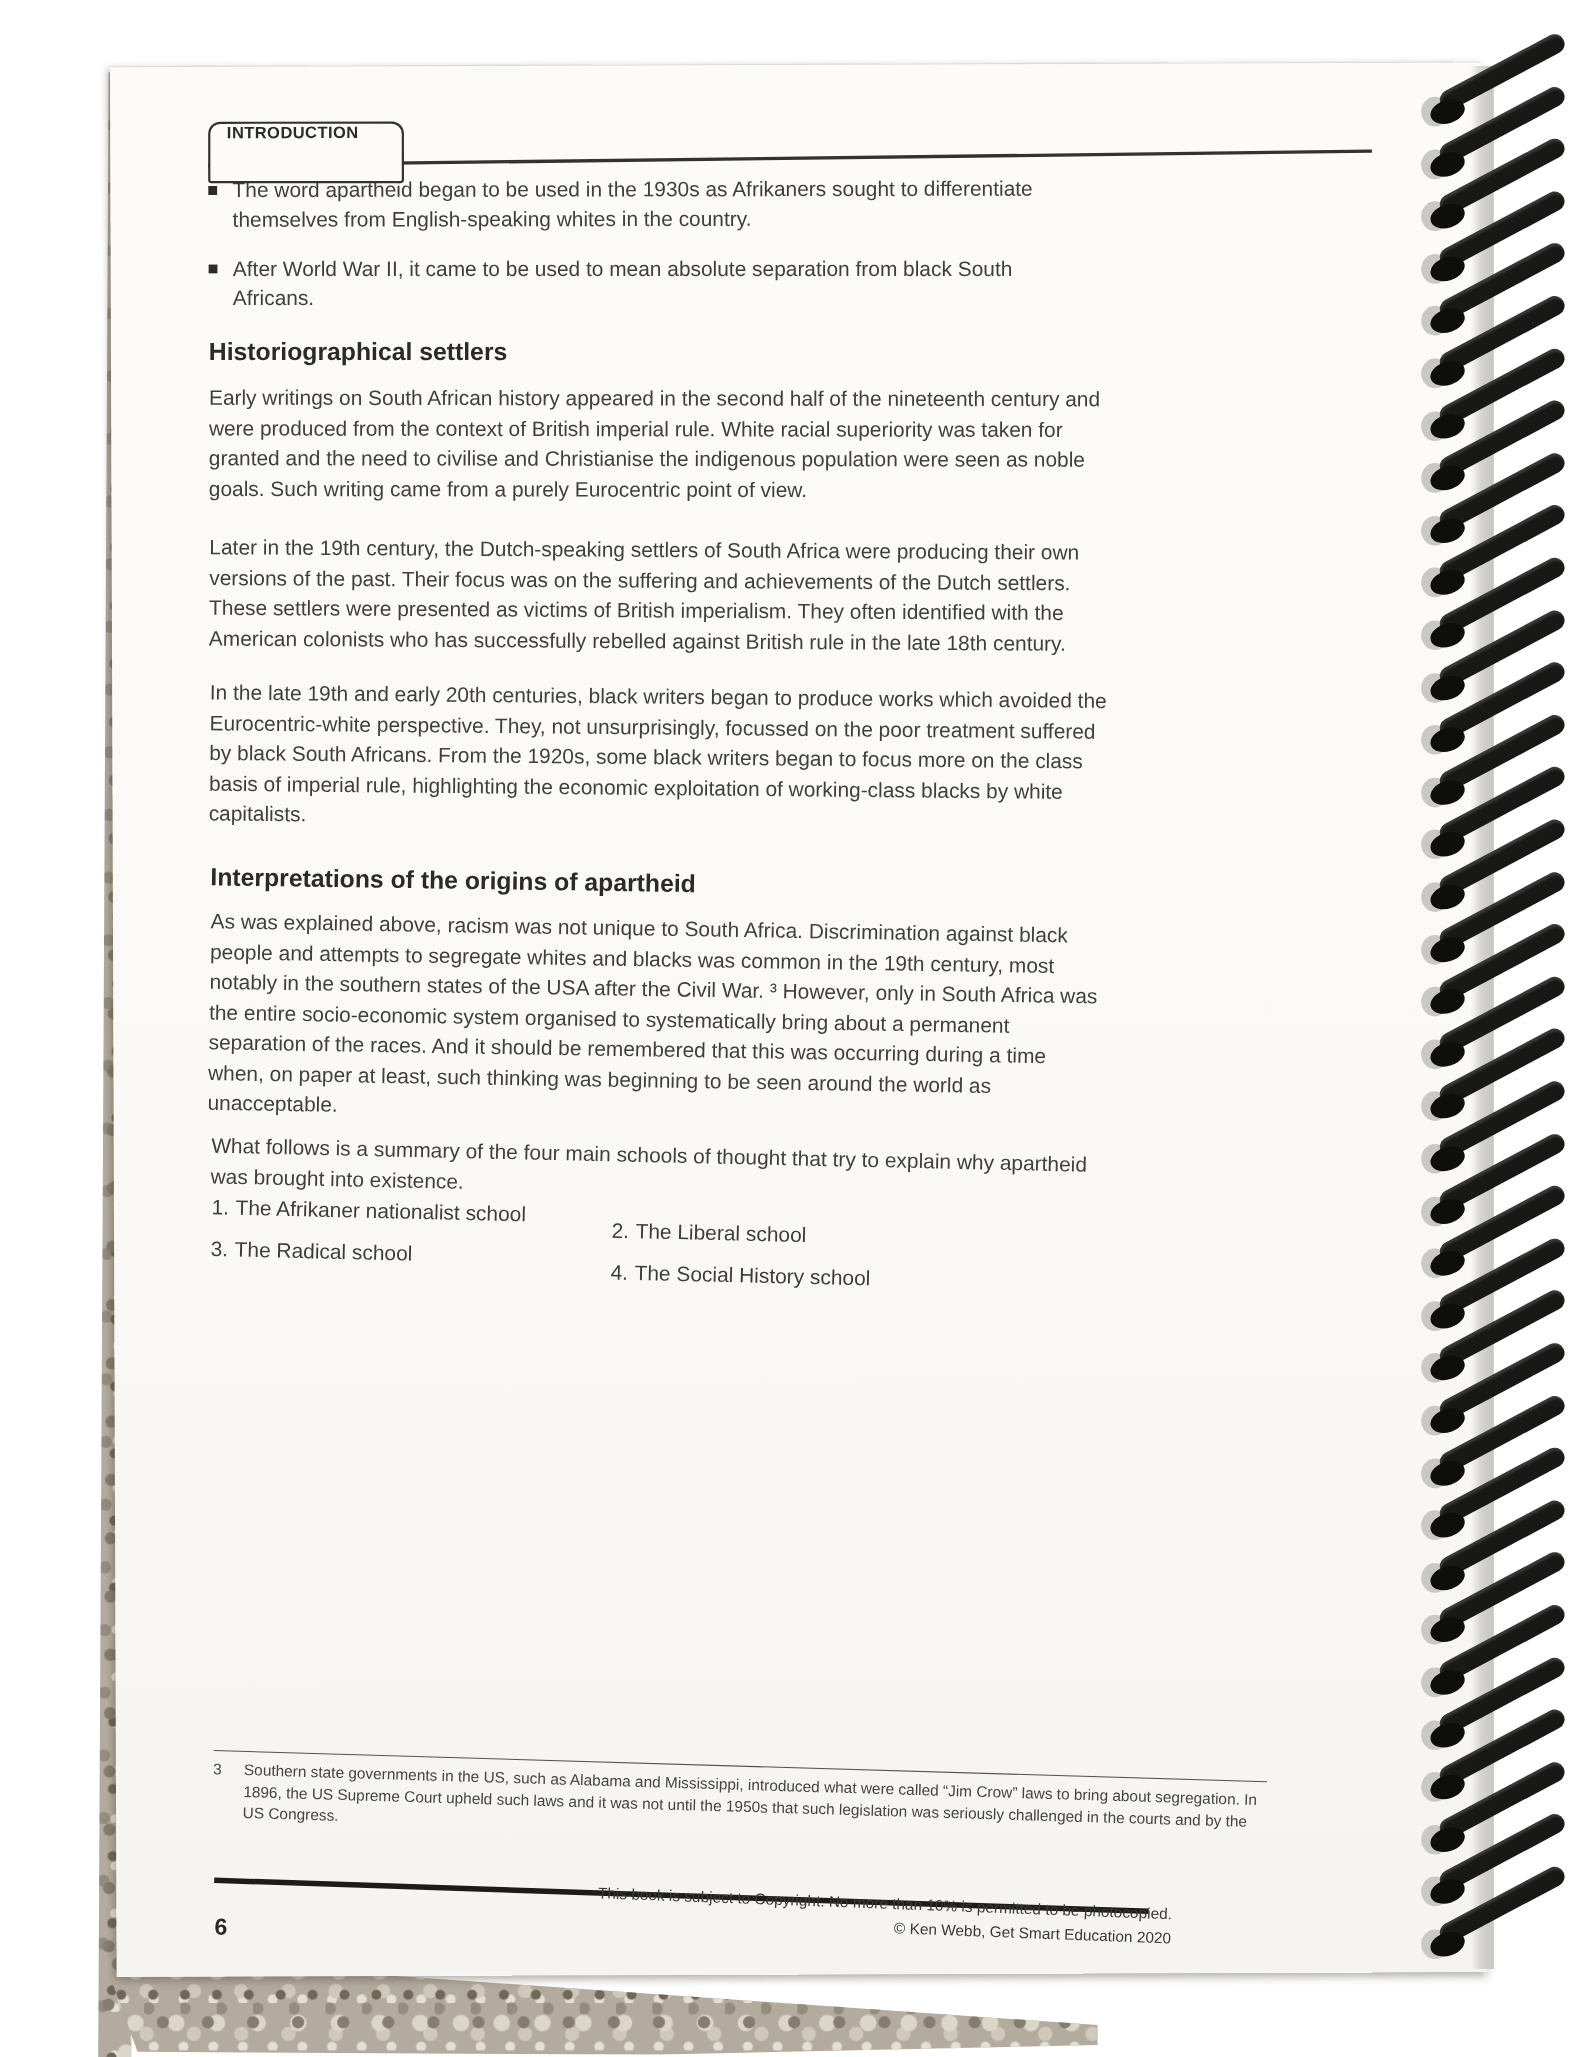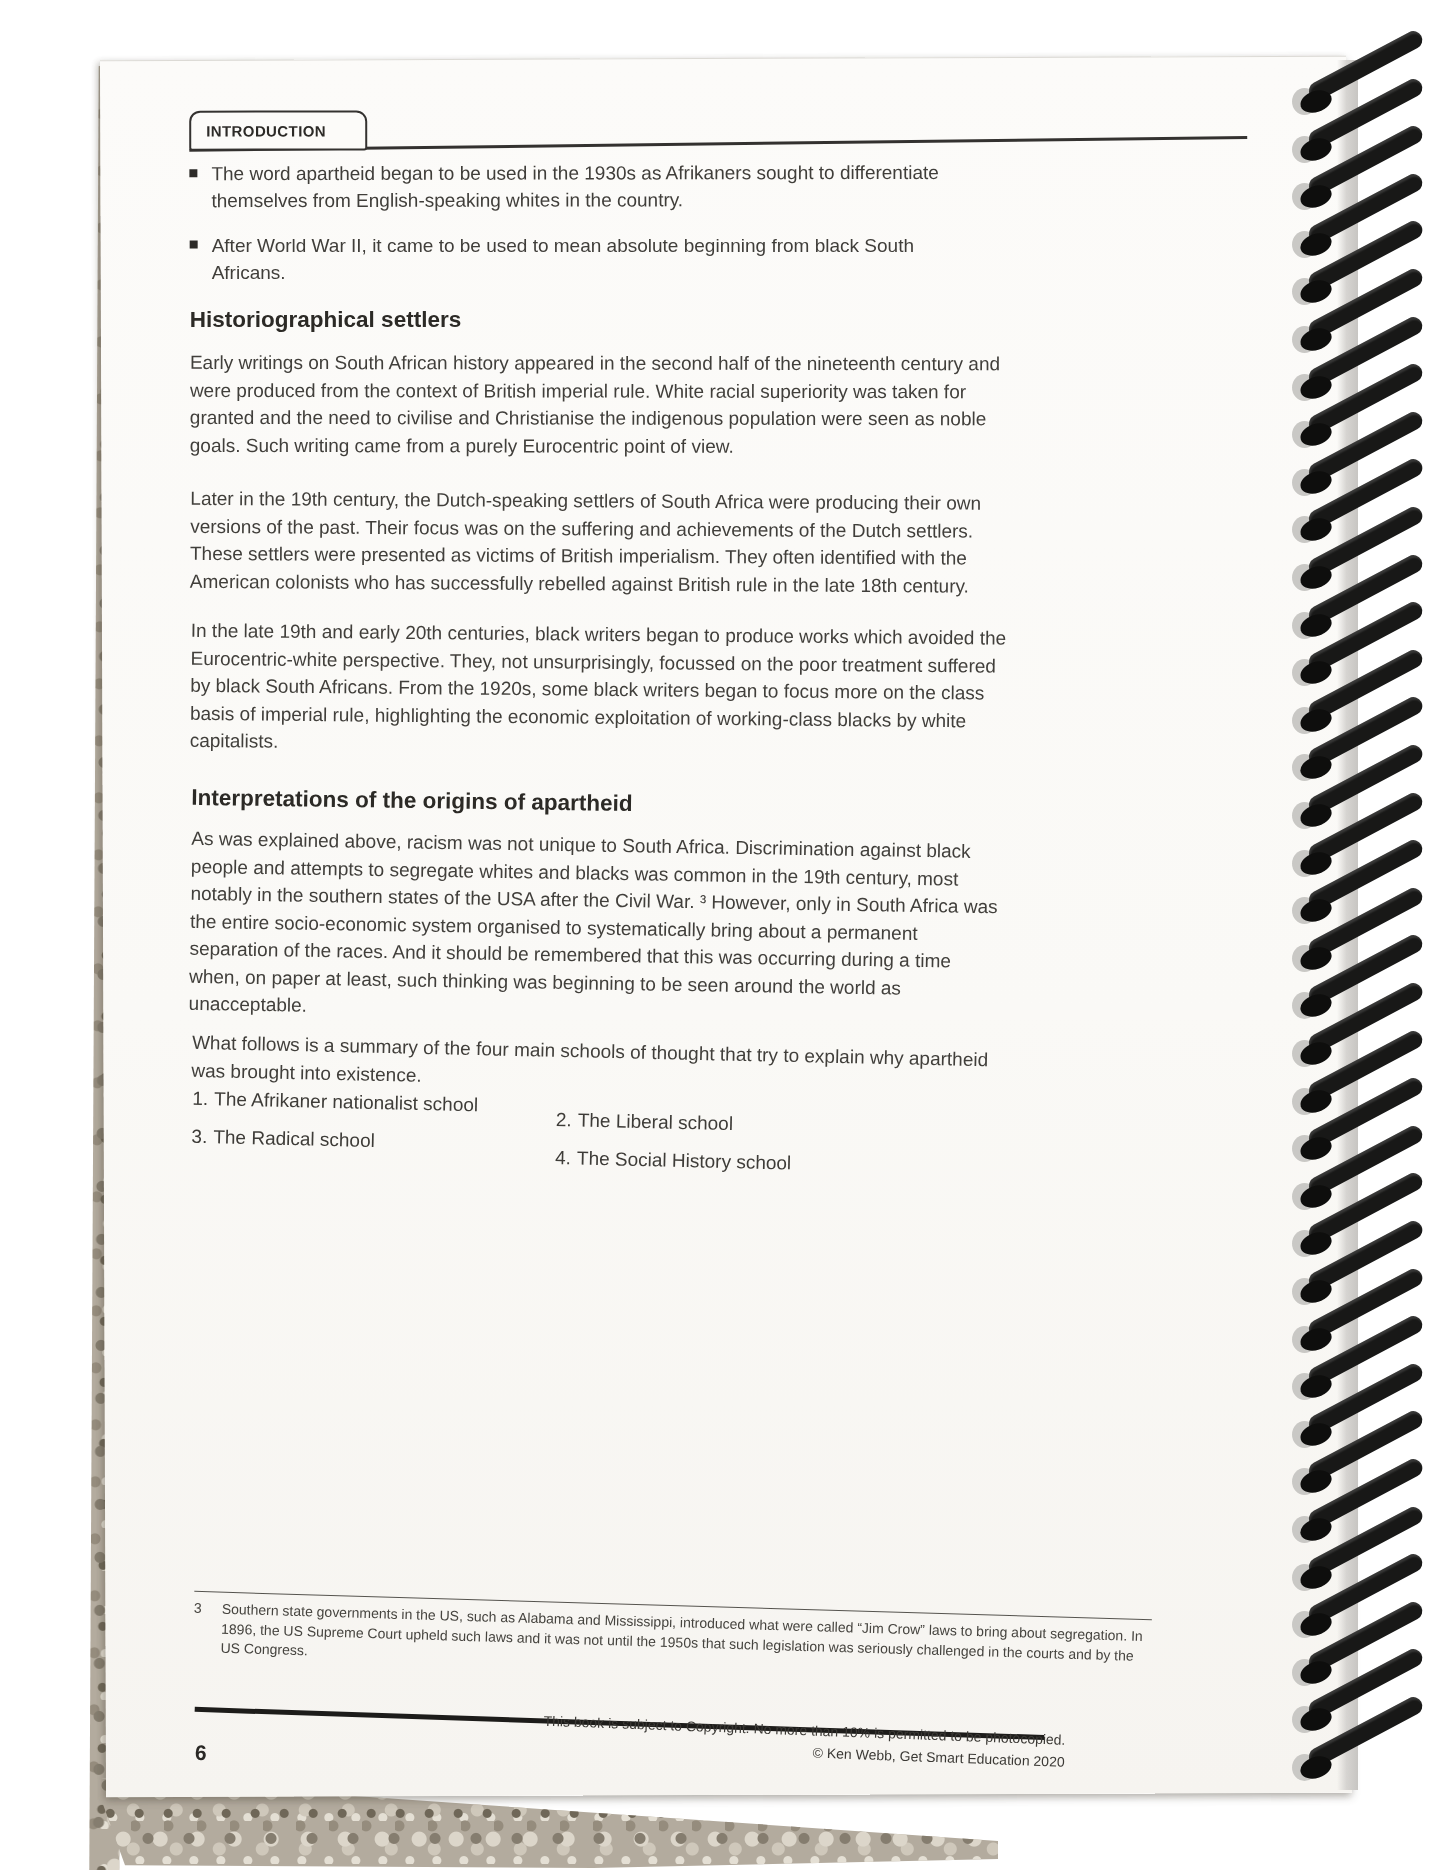--- a/index.html
+++ b/index.html
@@ -32,22 +32,22 @@
     background:linear-gradient(90deg,rgba(200,198,194,0) 0%,#d6d4d1 45%,#c7c5c2 100%);}
   .coil{position:absolute;left:1292px;width:165px;height:60px;}
   .coil i{position:absolute;display:block;}
   .coil .hole{left:0;top:24px;width:25px;height:27px;background:#c9c8c5;border-radius:50%;}
   .coil .arm{left:18px;top:22px;width:126px;height:18px;background:#181817;border-radius:12px;
     transform:rotate(-28deg);transform-origin:left center;box-shadow:inset 0 3px 2px rgba(255,255,255,.14);}
   .coil .end{left:8px;top:27px;width:32px;height:21px;background:#0e0e0d;border-radius:50%;transform:rotate(-18deg);}
 
   
   .abs{position:absolute;}
-  #tab{left:89px;top:50px;width:178px;height:40px;border:2.5px solid #343230;border-radius:11px 11px 3px 3px;
-    display:flex;align-items:center;padding-left:15px;box-sizing:border-box;background:#fcfbf9;z-index:2;
+  #tab{left:89px;top:50px;width:178px;height:56px;border:2.5px solid #343230;border-radius:11px 11px 3px 3px;
+    display:flex;align-items:flex-start;padding-left:15px;box-sizing:border-box;background:#fcfbf9;z-index:2;
     font-size:15px;font-weight:bold;letter-spacing:.4px;color:#2c2a27;transform:rotate(.15deg);}
   #tab-rule{left:89px;top:88px;width:1058px;height:2.5px;background:#343230;transform:rotate(-.5deg);transform-origin:left center;}
 
   .bullet{display:flex;left:89px;}
   .bullet .sq{width:8px;height:8px;background:#2d2b28;margin-top:9px;flex:0 0 auto;}
   .bullet p{margin:0 0 0 14px;width:756px;font-size:19px;line-height:27px;color:#403e3a;}
   #bullet-1{top:100px;transform:rotate(.1deg);}
   #bullet-2{top:172px;transform:rotate(.2deg);}
 
   .h2{left:89px;margin:0;font-size:22.5px;font-weight:bold;color:#2c2a26;transform-origin:left top;}
@@ -93,21 +93,21 @@
       <span>INTRODUCTION</span>
     </div>
     <div id="tab-rule" class="abs"></div>
 
     <div id="bullet-1" class="bullet abs">
       <span class="sq"></span>
       <p>The word apartheid began to be used in the 1930s as Afrikaners sought to differentiate themselves from English-speaking whites in the country.</p>
     </div>
     <div id="bullet-2" class="bullet abs">
       <span class="sq"></span>
-      <p>After World War II, it came to be used to mean absolute beginning from black South Africans.</p>
+      <p>After World War II, it came to be used to mean absolute separation from black South Africans.</p>
     </div>
 
     <h2 id="h2-1" class="h2 abs">Historiographical settlers</h2>
     <p id="p1" class="para abs">Early writings on South African history appeared in the second half of the nineteenth century and were produced from the context of British imperial rule. White racial superiority was taken for granted and the need to civilise and Christianise the indigenous population were seen as noble goals. Such writing came from a purely Eurocentric point of view.</p>
     <p id="p2" class="para abs">Later in the 19th century, the Dutch-speaking settlers of South Africa were producing their own versions of the past. Their focus was on the suffering and achievements of the Dutch settlers. These settlers were presented as victims of British imperialism. They often identified with the American colonists who has successfully rebelled against British rule in the late 18th century.</p>
     <p id="p3" class="para abs">In the late 19th and early 20th centuries, black writers began to produce works which avoided the Eurocentric-white perspective. They, not unsurprisingly, focussed on the poor treatment suffered by black South Africans. From the 1920s, some black writers began to focus more on the class basis of imperial rule, highlighting the economic exploitation of working-class blacks by white capitalists.</p>
 
     <h2 id="h2-2" class="h2 abs">Interpretations of the origins of apartheid</h2>
     <p id="p4" class="para abs">As was explained above, racism was not unique to South Africa. Discrimination against black people and attempts to segregate whites and blacks was common in the 19th century, most notably in the southern states of the USA after the Civil War. ³ However, only in South Africa was the entire socio-economic system organised to systematically bring about a permanent separation of the races. And it should be remembered that this was occurring during a time when, on paper at least, such thinking was beginning to be seen around the world as unacceptable.</p>
     <p id="p5" class="para abs">What follows is a summary of the four main schools of thought that try to explain why apartheid was brought into existence.</p>

